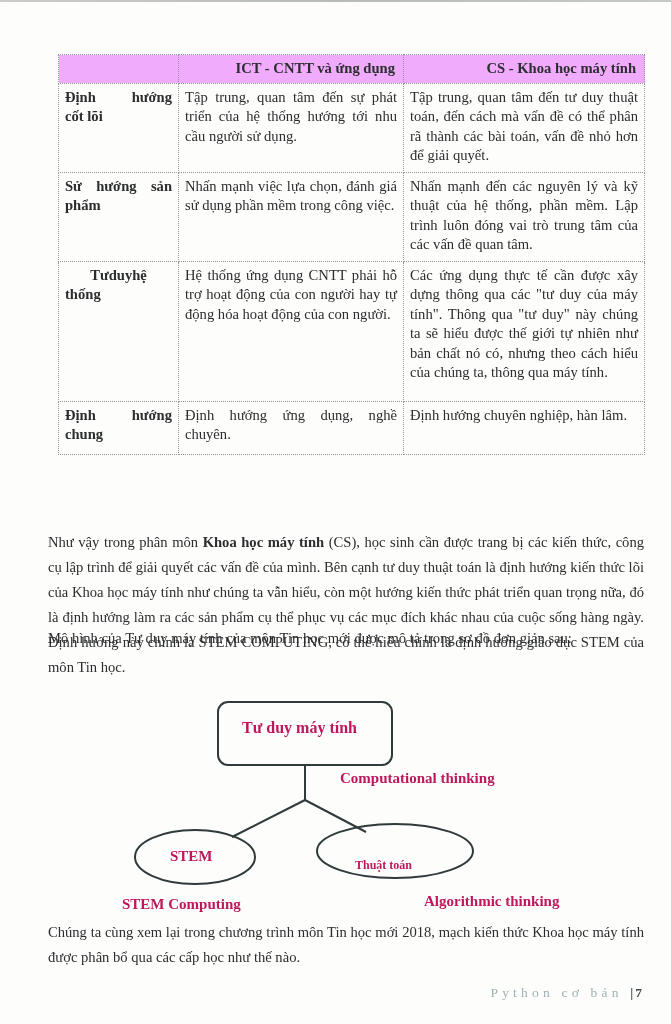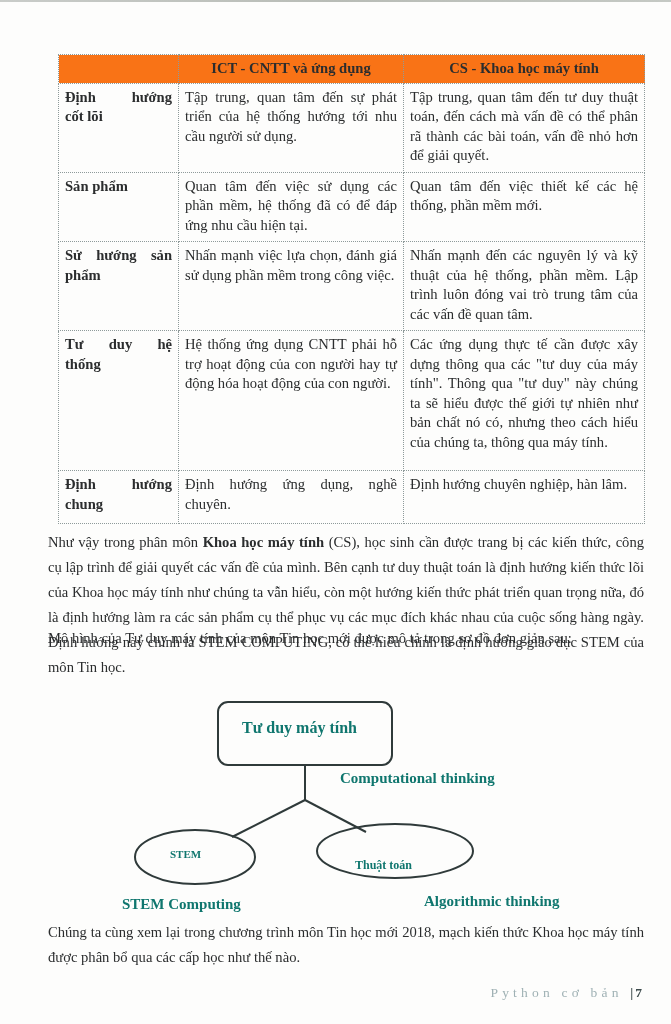--- a/index.html
+++ b/index.html
@@ -12,41 +12,41 @@
   table.cmp {
     position: absolute; left: 58px; top: 54px; width: 586px;
     border-collapse: collapse; table-layout: fixed; font-size: 14.6px; line-height: 19.5px;
   }
   table.cmp col.c1 { width: 120px; }
   table.cmp col.c2 { width: 225px; }
   table.cmp col.c3 { width: 241px; }
   table.cmp th, table.cmp td {
     border: 1px dotted #8e9a9a; vertical-align: top; padding: 4px 6px 6px 6px;
   }
-  table.cmp thead th { background: #f97316; font-weight: bold; text-align: center; height: 17px; padding: 4px 8px; }
+  table.cmp thead th { background: #f0abfc; font-weight: bold; text-align: right; height: 17px; padding: 4px 8px; }
   table.cmp td.rowhead { font-weight: bold; text-align: justify; text-align-last: auto; }
   table.cmp td.rowhead span { display: block; }
   table.cmp td { text-align: justify; }
   .r1 td { height: 74px; }
   .r2 td { height: 56px; }
   .r3 td { height: 69px; }
   .r4 td { height: 129px; }
   .r5 td { height: 42px; }
 
   .para { position: absolute; left: 48px; width: 596px; font-size: 14.6px; line-height: 25px; text-align: justify; }
   .p1 { top: 530px; }
   .p2 { top: 626px; }
   .p3 { top: 920px; }
   .para b { font-weight: bold; }
 
   .diagram { position: absolute; left: 0; top: 680px; width: 671px; height: 240px; }
-  .diag-label { position: absolute; font-weight: bold; font-size: 15px; color: #0f766e; white-space: nowrap; }
+  .diag-label { position: absolute; font-weight: bold; font-size: 15px; color: #be185d; white-space: nowrap; }
   .lbl-top { left: 242px; top: 39px; font-size: 16px; }
   .lbl-ct { left: 340px; top: 90px; }
-  .lbl-stem { left: 170px; top: 168px; font-size: 11px; }
+  .lbl-stem { left: 170px; top: 168px; font-size: 15px; }
   .lbl-algo { left: 355px; top: 178px; font-size: 12px; }
   .lbl-stemc { left: 112px; top: 216px; margin-left: 10px; }
   .lbl-at { left: 424px; top: 213px; }
 
   .footer { position: absolute; right: 29px; top: 985px; font-size: 13.5px; color: #9fb1b4; letter-spacing: 4.2px; white-space: nowrap; }
   .footer .bar { color: #3c4a4b; letter-spacing: 2px; font-weight: bold; }
   .footer .pg { color: #3c4a4b; font-weight: bold; letter-spacing: 0; }
 </style>
 </head>
 <body>
@@ -71,42 +71,35 @@
       <td class="rowhead">
         <span style="display:flex;justify-content:space-between;">
           <span>Định</span>
           <span>hướng</span>
         </span>
         <span>cốt lõi</span>
       </td>
       <td>Tập trung, quan tâm đến sự phát triển của hệ thống hướng tới nhu cầu người sử dụng.</td>
       <td>Tập trung, quan tâm đến tư duy thuật toán, đến cách mà vấn đề có thể phân rã thành các bài toán, vấn đề nhỏ hơn để giải quyết.</td>
     </tr>
-    <tr class="r2">
-      <td class="rowhead">
-        <span>Sản phẩm</span>
-      </td>
-      <td>Quan tâm đến việc sử dụng các phần mềm, hệ thống đã có để đáp ứng nhu cầu hiện tại.</td>
-      <td>Quan tâm đến việc thiết kế các hệ thống, phần mềm mới.</td>
-    </tr>
     <tr class="r3">
       <td class="rowhead">
         <span style="display:flex;justify-content:space-between;">
           <span>Sử</span>
           <span>hướng</span>
           <span>sản</span>
         </span>
         <span>phẩm</span>
       </td>
       <td>Nhấn mạnh việc lựa chọn, đánh giá sử dụng phần mềm trong công việc.</td>
       <td>Nhấn mạnh đến các nguyên lý và kỹ thuật của hệ thống, phần mềm. Lập trình luôn đóng vai trò trung tâm của các vấn đề quan tâm.</td>
     </tr>
     <tr class="r4">
       <td class="rowhead">
-        <span style="display:flex;justify-content:space-between;gap:20px;">
+        <span style="display:flex;justify-content:center;">
           <span>Tư</span>
           <span>duy</span>
           <span>hệ</span>
         </span>
         <span>thống</span>
       </td>
       <td>Hệ thống ứng dụng CNTT phải hỗ trợ hoạt động của con người hay tự động hóa hoạt động của con người.</td>
       <td>Các ứng dụng thực tế cần được xây dựng thông qua các "tư duy của máy tính". Thông qua "tư duy" này chúng ta sẽ hiểu được thế giới tự nhiên như bản chất nó có, nhưng theo cách hiểu của chúng ta, thông qua máy tính.</td>
     </tr>
     <tr class="r5">

